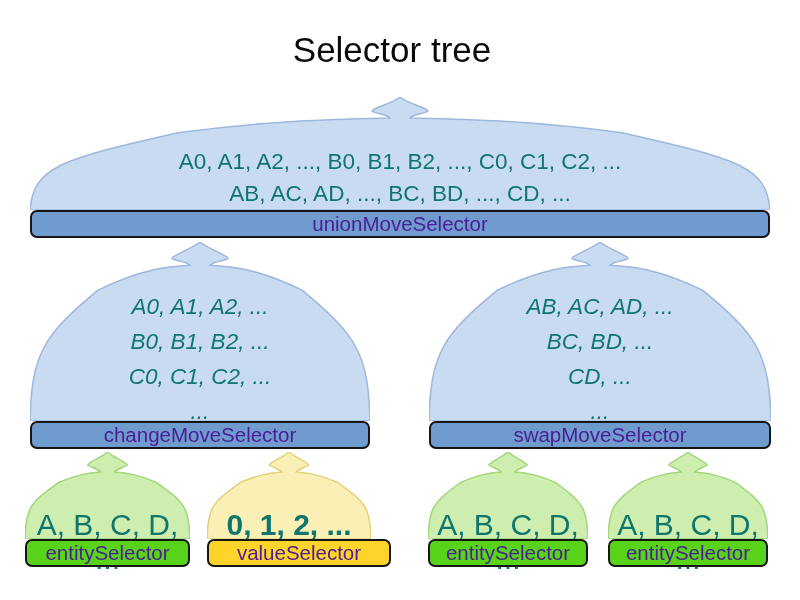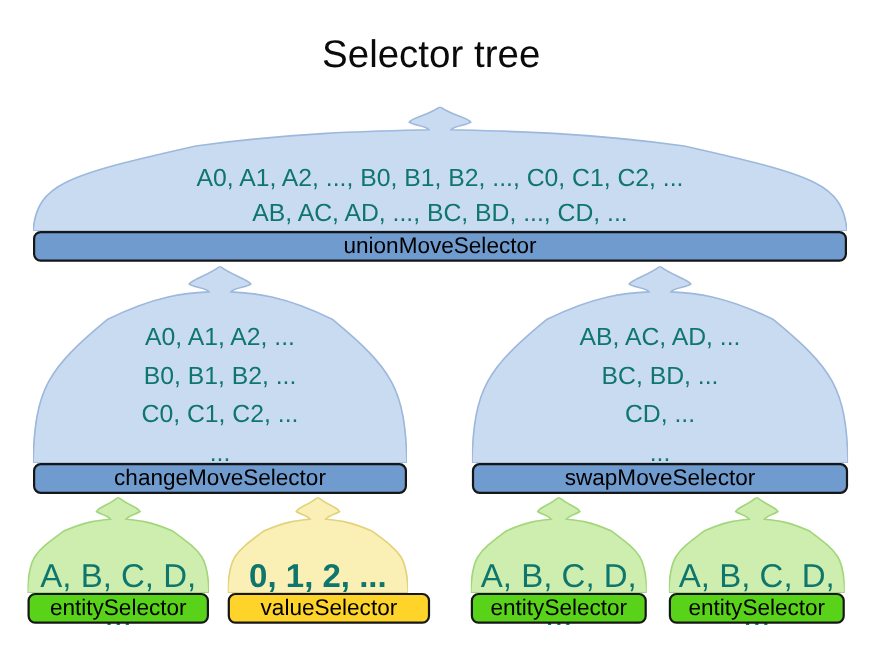--- a/index.html
+++ b/index.html
@@ -5,25 +5,25 @@
   html,body{margin:0;padding:0;background:#ffffff;}
   #canvas{position:relative;width:800px;height:600px;background:#ffffff;overflow:hidden;
           font-family:"Liberation Sans",sans-serif;color:#111;}
   .title{position:absolute;left:0;top:30px;width:784px;text-align:center;
          font-size:35px;font-weight:400;color:#0a0a0a;letter-spacing:0px;}
   .subtitle{position:absolute;left:0;top:68px;width:800px;text-align:center;
             font-size:13.5px;color:#1a1a1a;}
   svg.funnel{position:absolute;display:block;}
   .cloud-lines{position:absolute;text-align:center;font-size:22.5px;color:#0f766e;}
   .lh32 div{line-height:32px;}
-  .lh35 div{line-height:35px;}
+  .lh35 div{line-height:35px;font-style:italic;}
   .bar{position:absolute;box-sizing:border-box;height:28px;
        border:2px solid #161616;border-radius:7px;
        display:flex;align-items:center;justify-content:center;
-       font-size:20.5px;color:#000000;z-index:3;}
+       font-size:20.5px;color:#4c1d95;z-index:3;}
   .small-text{position:absolute;text-align:center;font-size:30px;color:#0f766e;}
 </style>
 </head>
 <body>
 
 <div id="canvas">
 
   <div class="title">Selector tree</div>
 
   <div>

